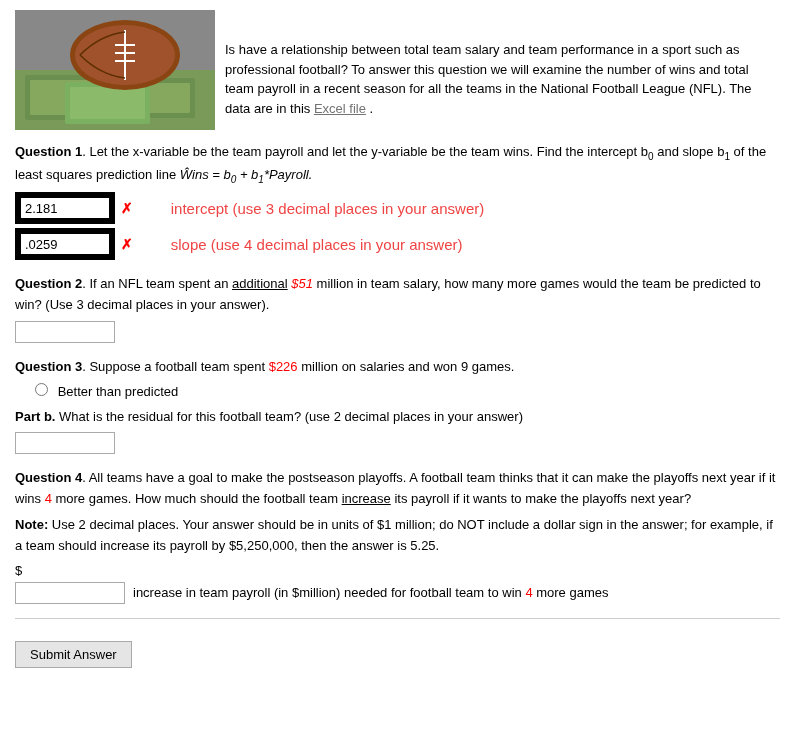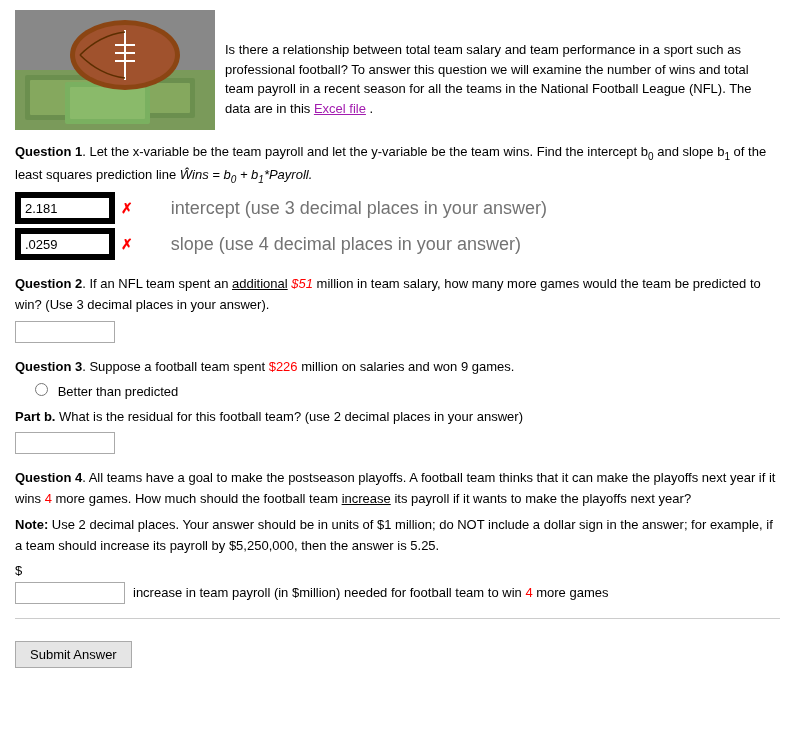--- a/index.html
+++ b/index.html
@@ -26,21 +26,21 @@
       position: relative;
       overflow: hidden;
     }
     .intro-text {
       flex: 1;
       font-size: 13px;
       line-height: 1.5;
       padding-top: 30px;
     }
     .intro-text a {
-      color: #a21caf;
+      color: #737373;
     }
     .question-block {
       margin-bottom: 14px;
     }
     .question-block p {
       line-height: 1.6;
       margin-bottom: 5px;
     }
     .question-block strong {
       font-weight: bold;
@@ -52,22 +52,22 @@
     }
     .answer-row input[type="text"] {
       width: 100px;
       height: 22px;
       border: 6px solid #000000;
       padding: 10px 4px;
       font-size: 13px;
       margin-right: 6px;
     }
     .answer-label {
-      font-size: 18px;
-      color: #737373;
+      font-size: 15px;
+      color: #ef4444;
       padding-left: 32px;
     }
     .x-mark {
       color: red;
       font-weight: bold;
       margin-right: 6px;
       font-size: 14px;
     }
     .radio-group {
       margin: 4px 0 4px 20px;
@@ -156,21 +156,21 @@
       <line x1="100" y1="35" x2="120" y2="35" stroke="#fff" stroke-width="2"></line>
       <line x1="100" y1="43" x2="120" y2="43" stroke="#fff" stroke-width="2"></line>
       <line x1="100" y1="51" x2="120" y2="51" stroke="#fff" stroke-width="2"></line>
 
       <path d="M 65 45 Q 85 25 110 22" stroke="#5C2E00" stroke-width="1.5" fill="none"></path>
       <path d="M 65 45 Q 85 65 110 68" stroke="#5C2E00" stroke-width="1.5" fill="none"></path>
     </svg>
   </div>
 
   <div class="intro-text">
-    <span>Is there a relationship between total team salary and team performance in a sport such as professional football? To answer this question we will examine the number of wins and total team payroll in a recent season for all the teams in the National Football League (NFL). The data are in this </span>
+    <span>Is have a relationship between total team salary and team performance in a sport such as professional football? To answer this question we will examine the number of wins and total team payroll in a recent season for all the teams in the National Football League (NFL). The data are in this </span>
     <a href="#">Excel file</a>
     <span>.</span>
   </div>
 </div>
 
 
 <div class="question-block">
   <p>
     <strong>Question 1</strong><span>. Let the x-variable be the team payroll and let the y-variable be the team wins. Find the intercept b</span><sub>0</sub><span> and slope b</span><sub>1</sub><span> of the least squares prediction line </span><span class="formula"><span>Ŵins = b</span><sub>0</sub><span> + b</span><sub>1</sub><span>*Payroll.</span></span>
   </p>

